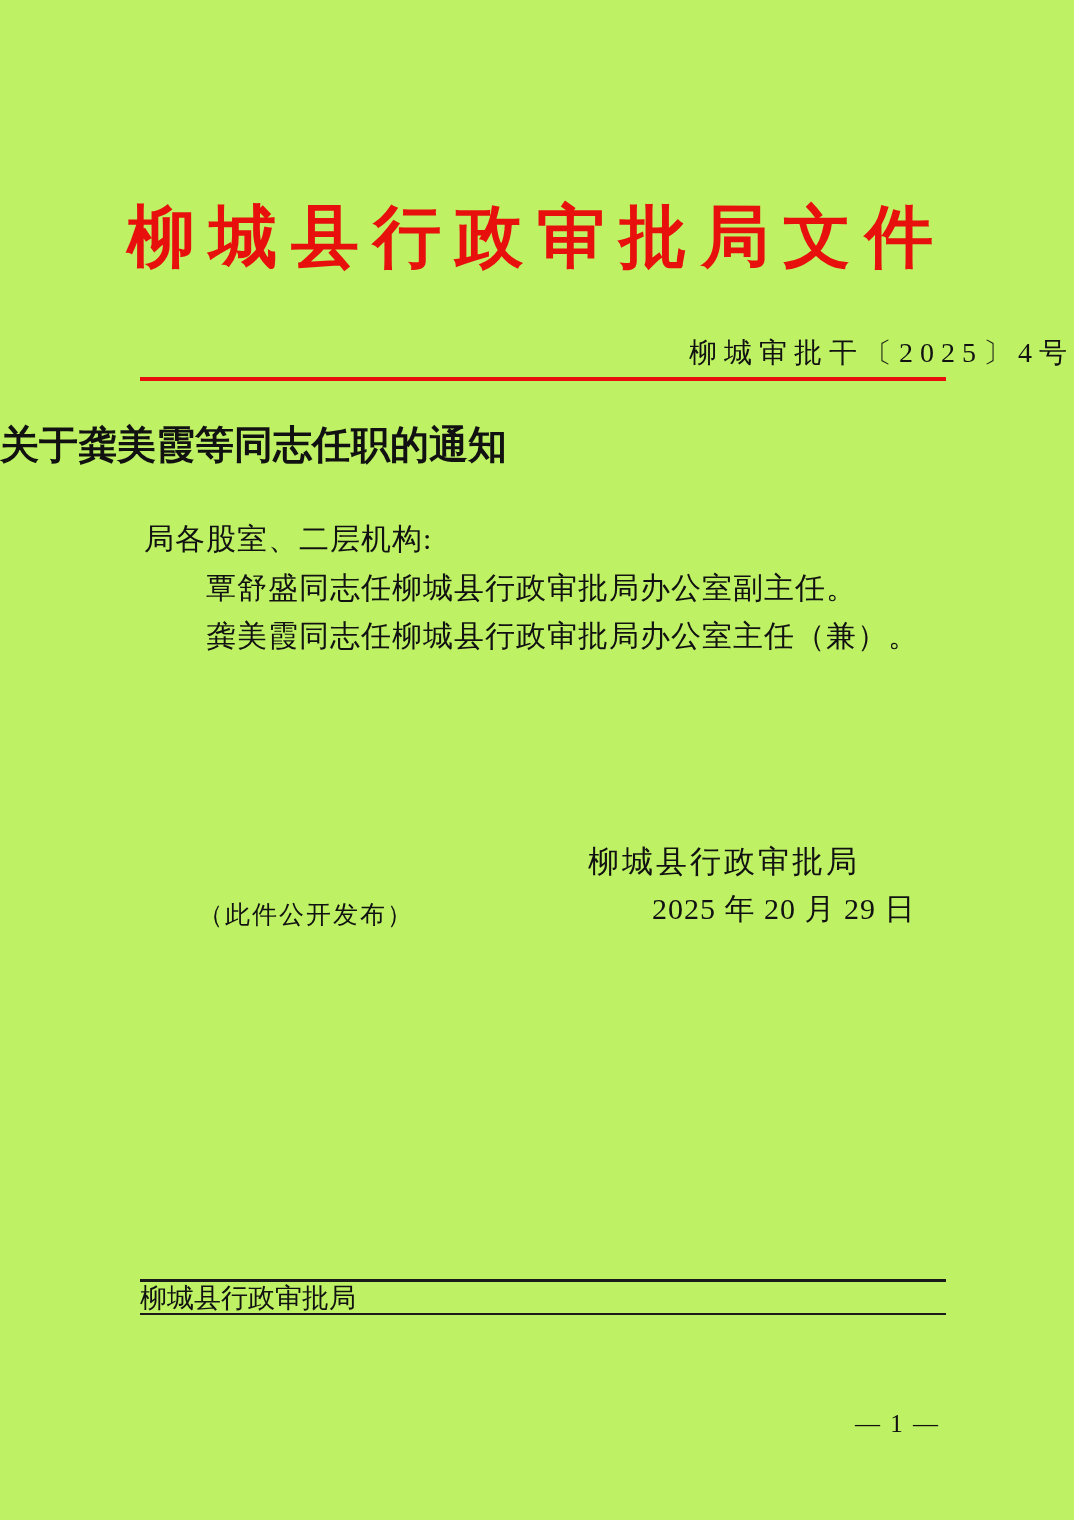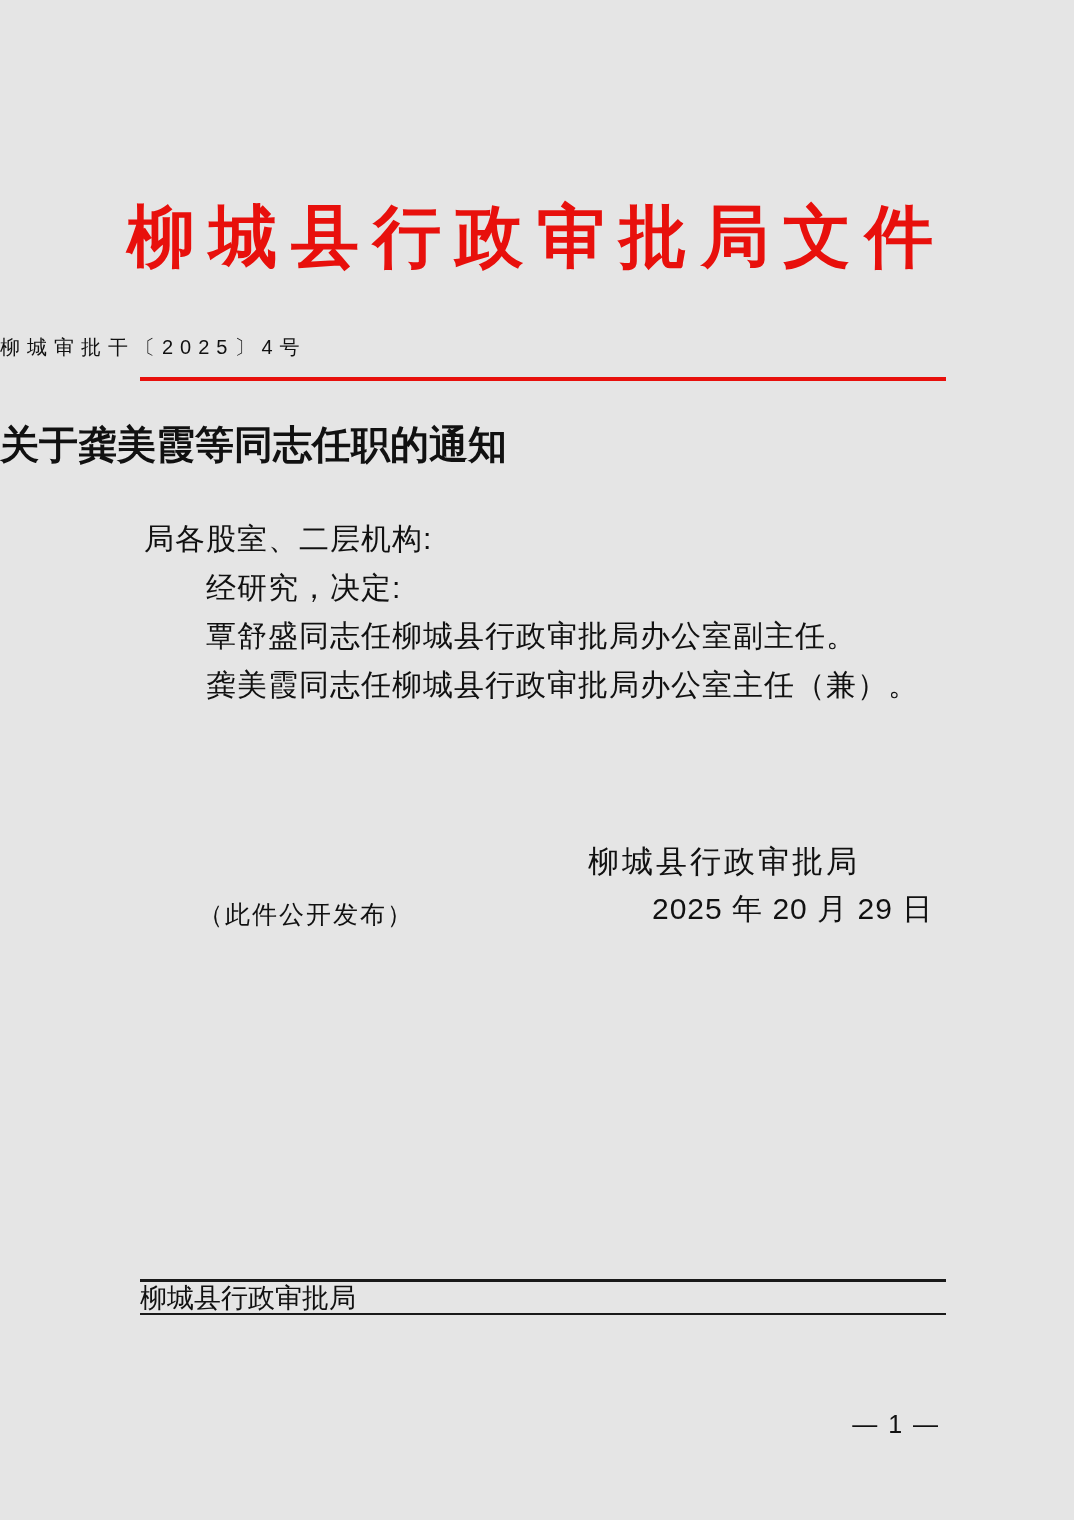--- a/index.html
+++ b/index.html
@@ -4,23 +4,23 @@
 <style>
   html, body {
     margin: 0;
     padding: 0;
     background: #ffffff;
   }
   .page {
     position: relative;
     width: 1074px;
     height: 1520px;
-    background: #e5e5e5;
+    background: #bef264;
     overflow: hidden;
-    font-family: Liberation Sans, sans-serif;
+    font-family: Liberation Serif, serif;
     color: #1a1a1a;
   }
   
   .red-header {
     position: absolute;
     top: 192px;
     left: 0;
     width: 100%;
     text-align: center;
     font-size: 68px;
@@ -28,22 +28,22 @@
     letter-spacing: 14px;
     color: #e8100c;
     white-space: nowrap;
   }
   
   .doc-number {
     position: absolute;
     top: 334px;
     left: 0;
     width: 100%;
-    text-align: left;
-    font-size: 20px;
+    text-align: right;
+    font-size: 28px;
     letter-spacing: 7px;
     color: #111111;
     white-space: nowrap;
   }
   
   .red-line {
     position: absolute;
     top: 377px;
     left: 140px;
     width: 806px;
@@ -157,21 +157,20 @@
   <div class="red-header">柳城县行政审批局文件</div>
 
   <div class="doc-number">柳城审批干〔2025〕4号</div>
 
   <div class="red-line"></div>
 
   <div class="doc-title">关于龚美霞等同志任职的通知</div>
 
   <div class="body-text">
     <p>局各股室、二层机构:</p>
-    <p class="indent">经研究，决定:</p>
     <p class="indent">覃舒盛同志任柳城县行政审批局办公室副主任。</p>
     <p class="indent">龚美霞同志任柳城县行政审批局办公室主任（兼）。</p>
   </div>
 
   <div class="sig-org">柳城县行政审批局</div>
 
   <div class="sig-date">2025 年 20 月 29 日</div>
 
   <div class="public-note">（此件公开发布）</div>
 

